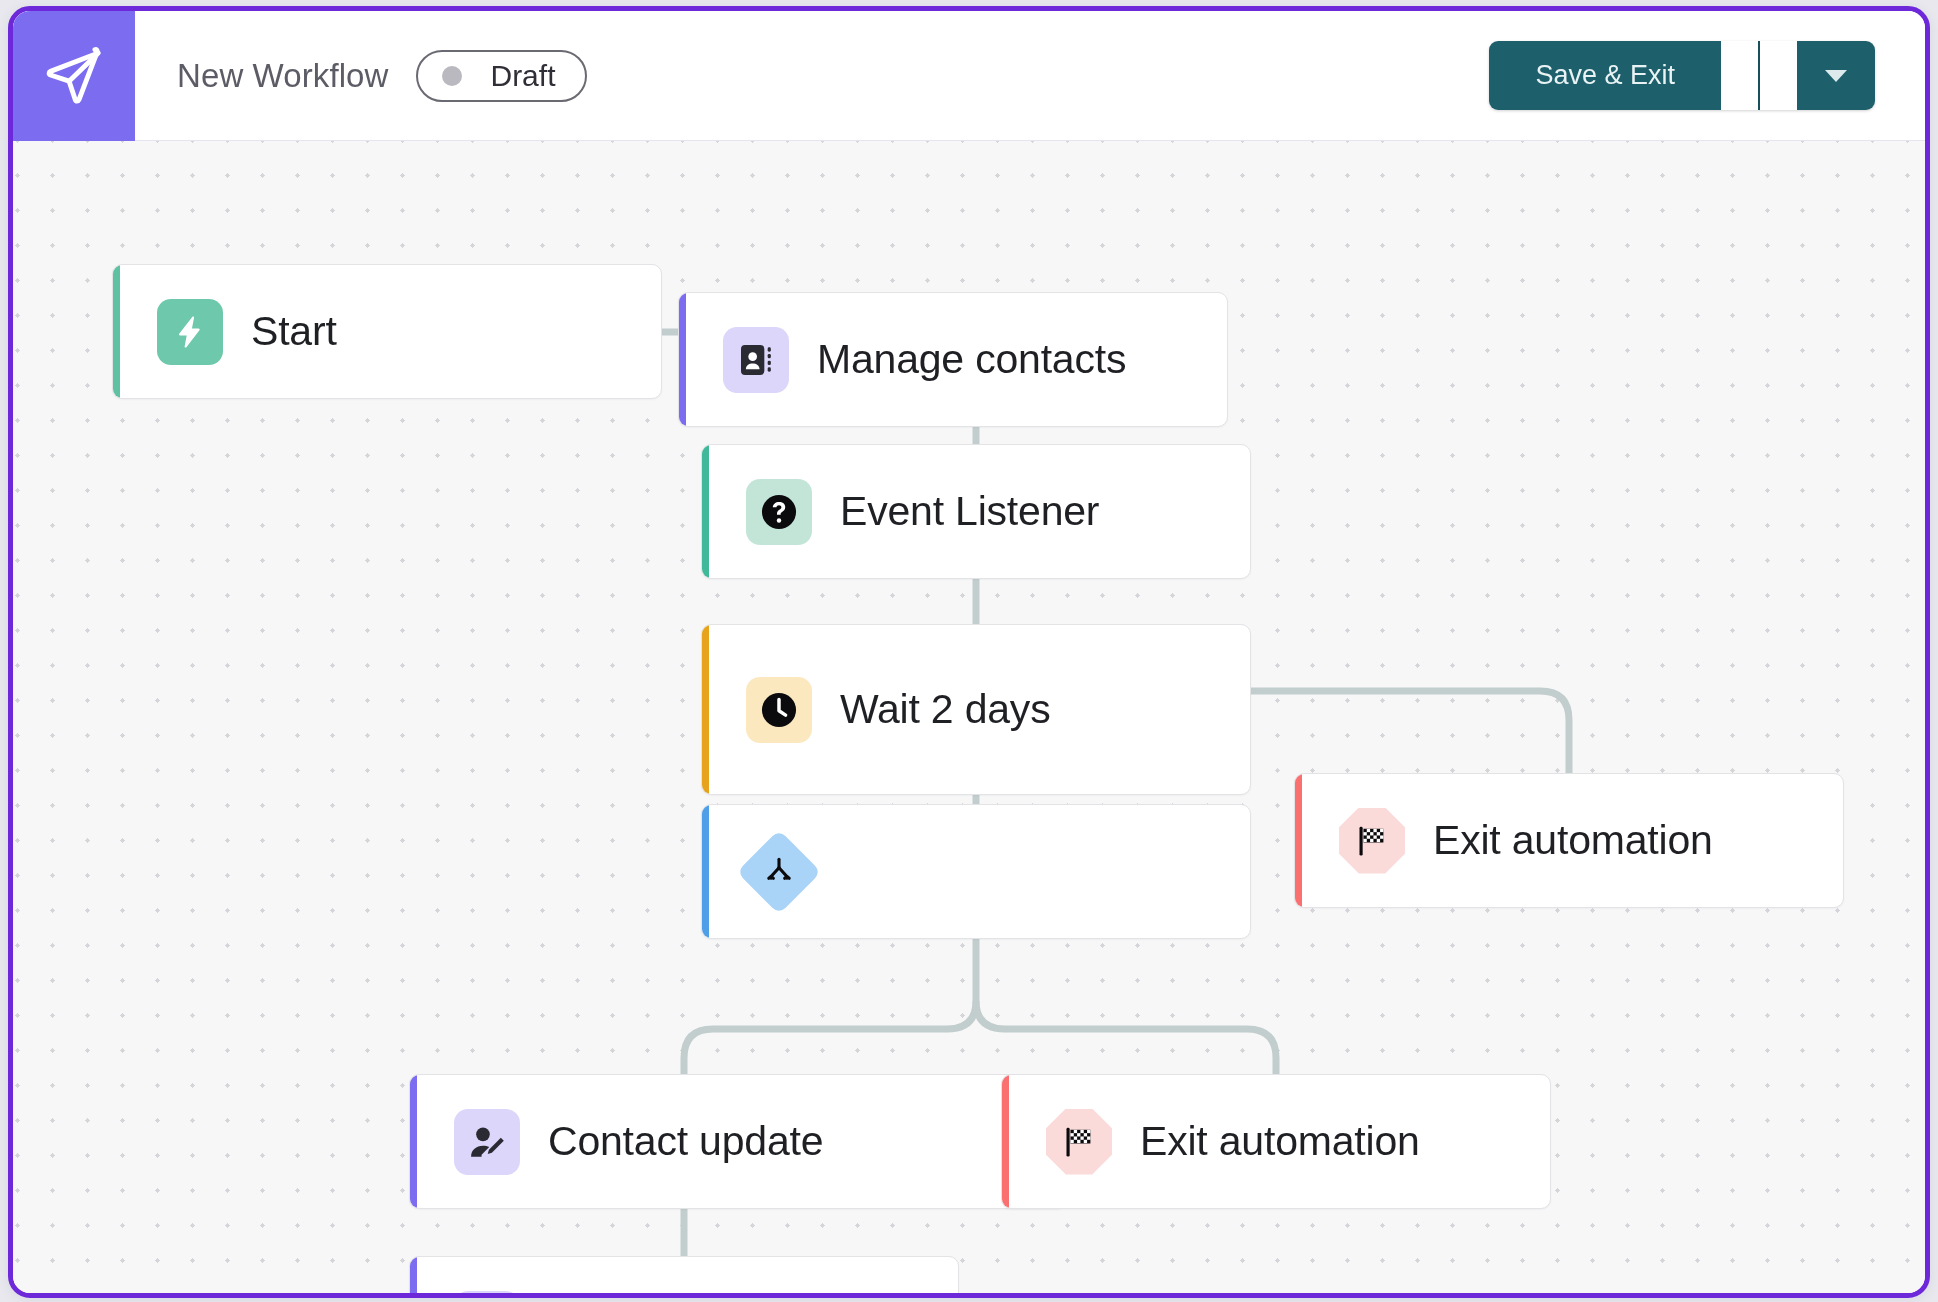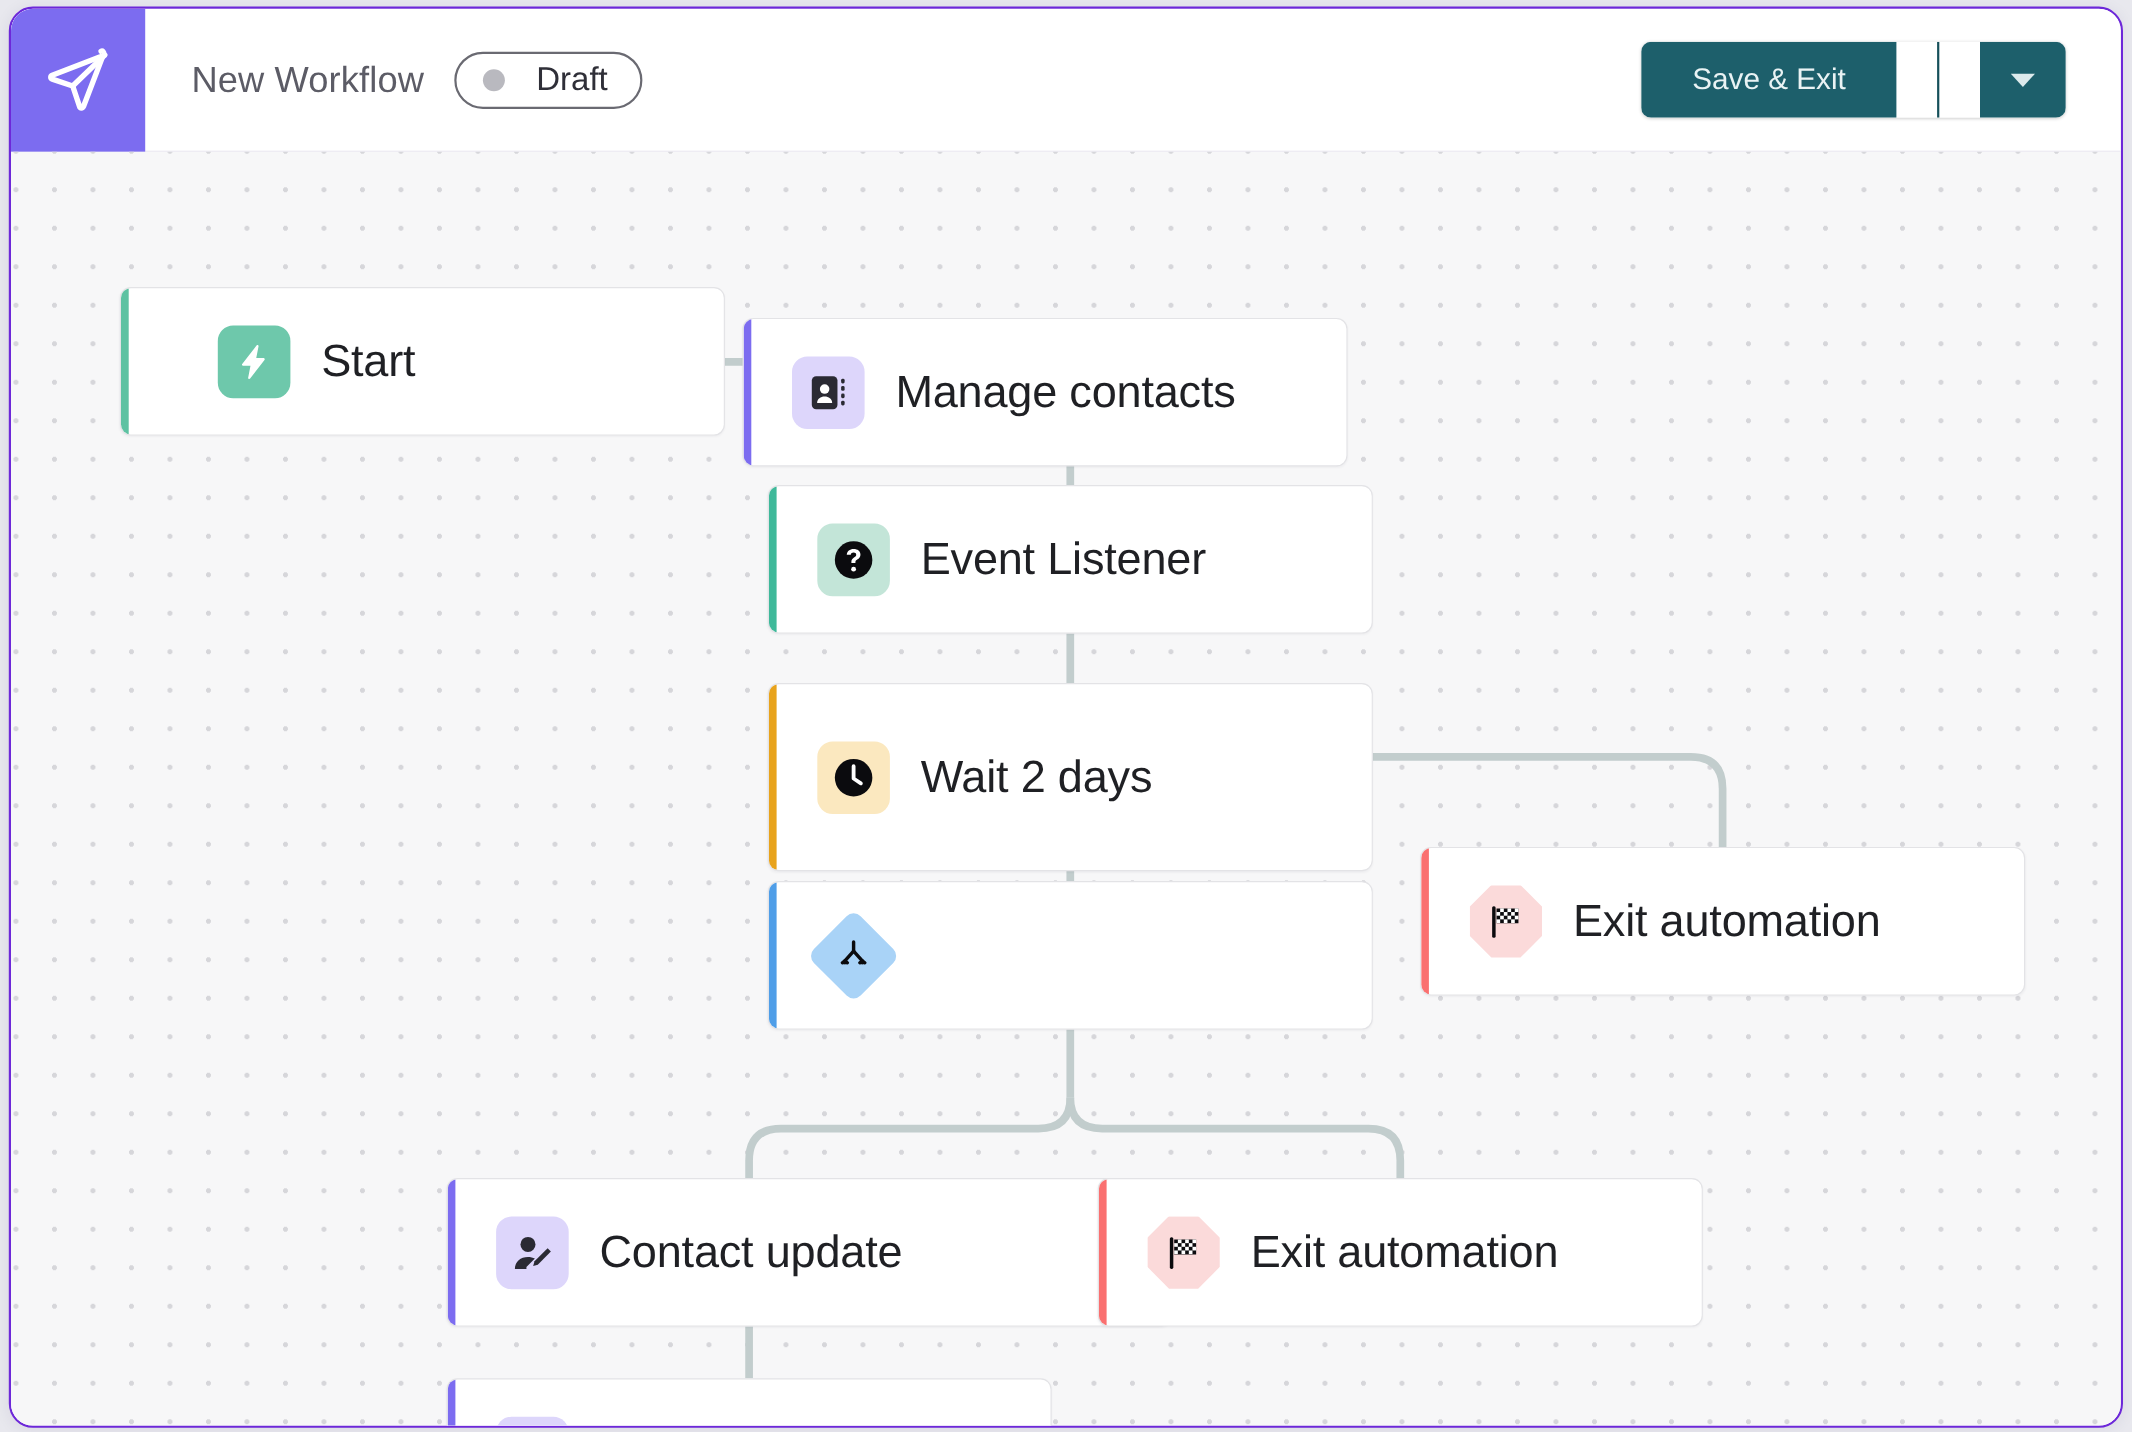--- a/index.html
+++ b/index.html
@@ -13,21 +13,21 @@
   }
 
   
   #app-frame {
     position: absolute;
     left: 8px;
     top: 6px;
     width: 1922px;
     height: 1292px;
     background: #ffffff;
-    border: 2px solid #6d28d9;
+    border: 5px solid #6d28d9;
     border-radius: 22px;
     overflow: hidden;
     box-shadow: 0 2px 14px rgba(40,30,80,0.07);
   }
 
   
   #header {
     position: absolute;
     left: 0; top: 0;
     width: 100%;
@@ -203,21 +203,21 @@
   .idiamond > svg { transform: rotate(-45deg); }
   .ioct {
     width: 66px; height: 66px;
     display: flex;
     align-items: center;
     justify-content: center;
     clip-path: polygon(30% 0,70% 0,100% 30%,100% 70%,70% 100%,30% 100%,0 70%,0 30%);
   }
 
   
-  #node-start          { left: 99px;  top: 123px; width: 550px;  height: 135px; padding-left: 44px; }
+  #node-start          { left: 99px;  top: 123px; width: 550px;  height: 135px; }
   #node-manage         { left: 665px; top: 123px; width: 550px;  height: 135px; margin-top: 28px; }
   #node-event          { left: 688px; top: 303px; width: 550px;  height: 135px; }
   #node-wait           { left: 688px; top: 483px; width: 550px;  height: 171px; }
   #node-split          { left: 688px; top: 663px; width: 550px;  height: 135px; }
   #node-exit-right     { left: 1281px;top: 632px; width: 550px;  height: 135px; }
   #node-contact-update { left: 396px; top: 933px; width: 658px;  height: 135px; }
   #node-exit-bottom    { left: 988px; top: 933px; width: 550px;  height: 135px; }
   #node-partial        { left: 396px; top: 1115px;width: 550px;  height: 135px; }
 </style>
 </head>

